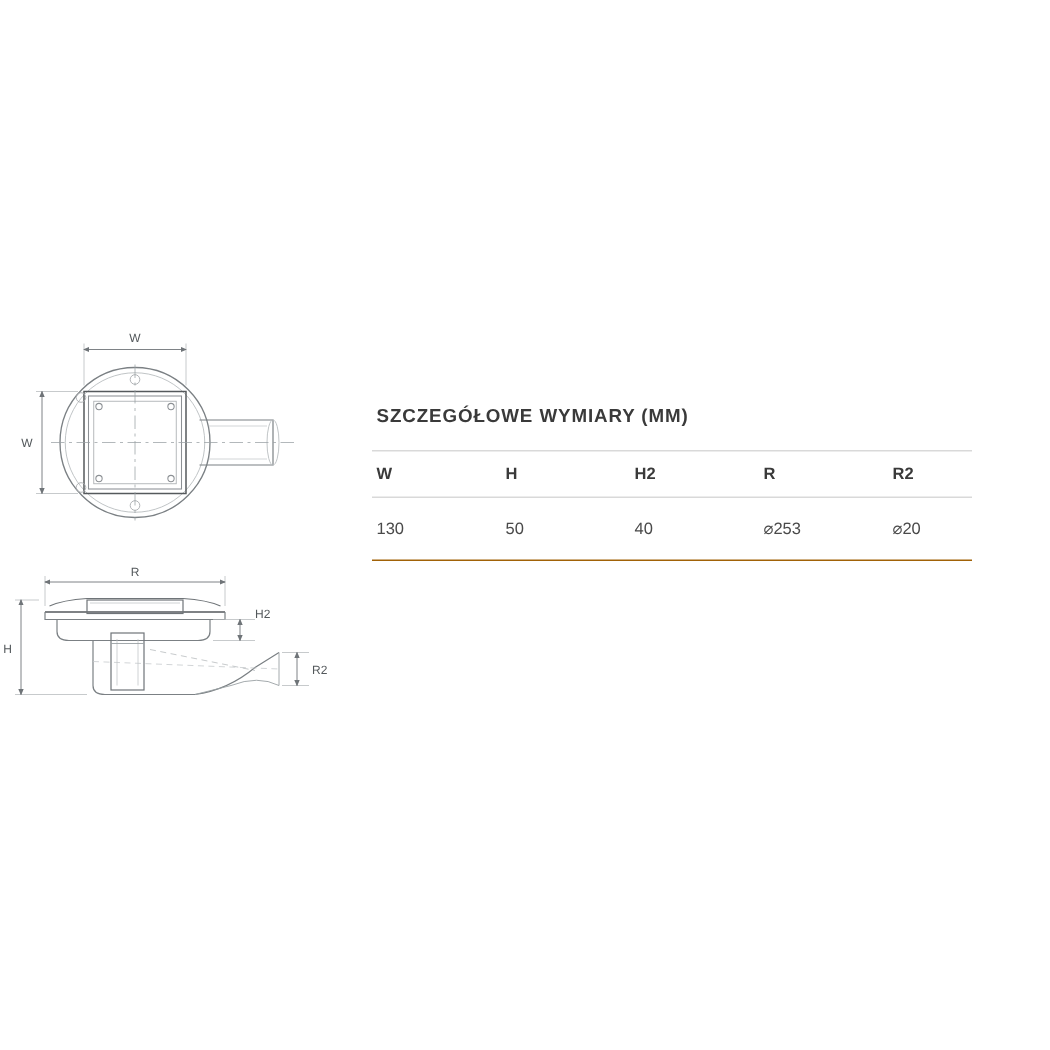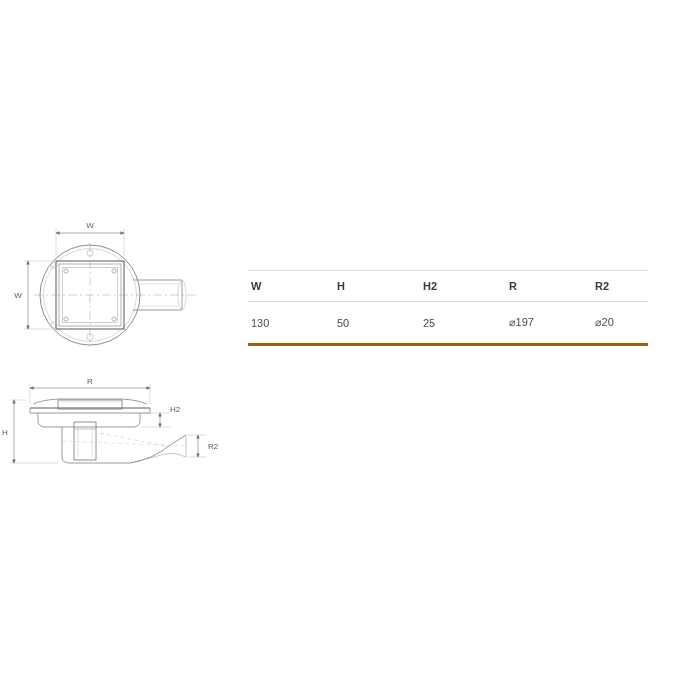--- a/index.html
+++ b/index.html
@@ -58,21 +58,21 @@
     padding: 9px 4px 9px 3px;
   }
   table.dims th {
     font-weight: bold;
     border-top: 1px solid #d9d9d9;
     border-bottom: 1px solid #d9d9d9;
     color: #3a3a3a;
   }
   table.dims td {
     font-weight: normal;
-    border-bottom: 3px solid #a16207;
+    border-bottom: 1px solid #a16207;
     padding-top: 14px;
     padding-bottom: 14px;
   }
   table.dims col.c0 { width: 86px; }
   table.dims col.c1 { width: 86px; }
   table.dims col.c2 { width: 86px; }
   table.dims col.c3 { width: 86px; }
   table.dims col.c4 { width: 56px; }
 </style>
 </head>
@@ -179,20 +179,21 @@
       <g stroke="#6f7478" stroke-width="0.6" fill="none">
         <path d="M188,240 L206,240" stroke="#b4b8bb" stroke-width="0.5"></path>
         <path d="M188,262 L206,262" stroke="#b4b8bb" stroke-width="0.5"></path>
         <path d="M198,240 L198,262" marker-start="url(#arrE)" marker-end="url(#arrS)"></path>
       </g>
       <text x="208" y="254" text-anchor="start" font-size="8" font-family="Liberation Sans, sans-serif" fill="#53585b">R2</text>
     </svg>
   </div>
 
   <div class="table-wrap">
+    <div class="table-title">SZCZEGÓŁOWE WYMIARY (MM)</div>
 
     <table class="dims">
       <colgroup>
         <col class="c0">
           <col class="c1">
           <col class="c2">
           <col class="c3">
           <col class="c4">
       </colgroup>
       <thead>
@@ -201,21 +202,21 @@
           <th>H</th>
           <th>H2</th>
           <th>R</th>
           <th>R2</th>
         </tr>
       </thead>
       <tbody>
         <tr>
           <td>130</td>
           <td>50</td>
-          <td>25</td>
-          <td>⌀197</td>
+          <td>40</td>
+          <td>⌀253</td>
           <td>⌀20</td>
         </tr>
       </tbody>
     </table>
   </div>
 
 </div>
 
 </body></html>

